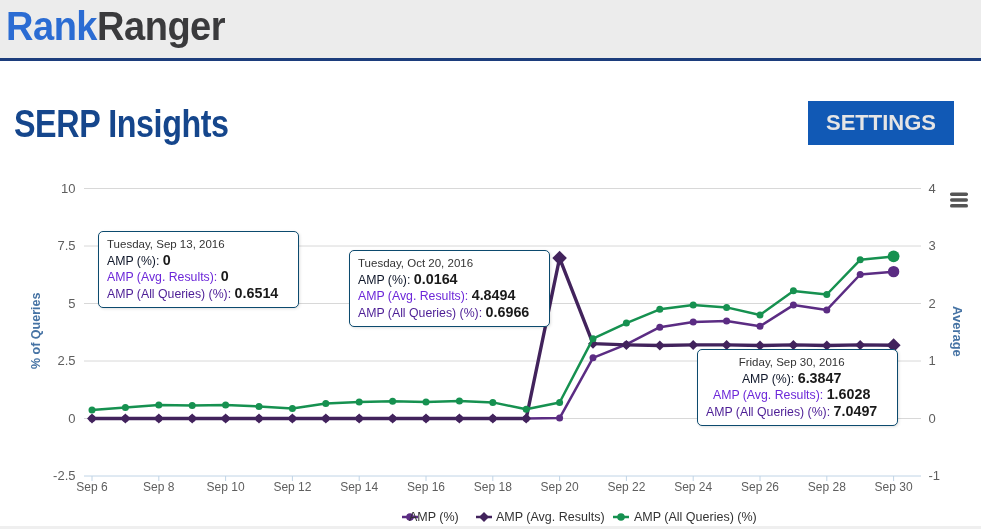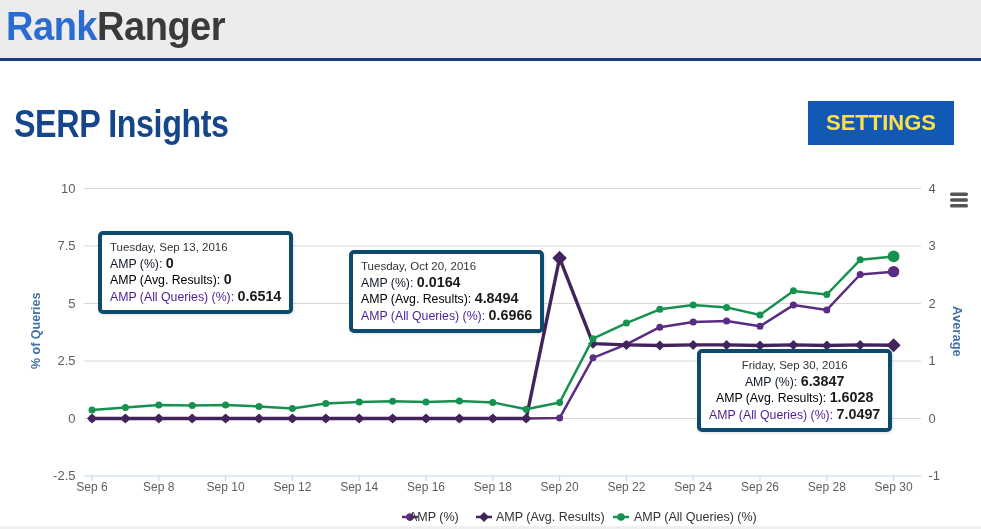--- a/index.html
+++ b/index.html
@@ -5,28 +5,28 @@
   html,body{margin:0;padding:0;}
   body{width:981px;height:529px;position:relative;overflow:hidden;background:#fff;
        font-family:"Liberation Sans", sans-serif;}
   .abs{position:absolute;}
   #header{left:0;top:0;width:981px;height:58px;background:#ececec;border-bottom:3px solid #1c3d7c;}
   #logo{left:6px;top:4px;font-size:40px;font-weight:bold;letter-spacing:-0.5px;
         transform:scaleX(0.95);transform-origin:0 0;}
   #logo .b{color:#2b6cd3;} #logo .d{color:#3a3a3c;}
   #h1{left:14px;top:103px;font-size:38px;font-weight:bold;color:#15468c;letter-spacing:-0.5px;
        transform:scaleX(0.85);transform-origin:0 0;}
-  #btn{left:808px;top:101px;width:146px;height:44px;background:#1159b5;color:#fde047;
+  #btn{left:808px;top:101px;width:146px;height:44px;background:#1159b5;color:#e5e5e5;
        font-size:22px;font-weight:bold;letter-spacing:0px;text-align:center;line-height:44px;}
-  .tip{background:#fff;border:4px solid #0c4a6e;border-radius:5px;padding:5px 8px 4px 8px;
+  .tip{background:#fff;border:1px solid #0c4a6e;border-radius:5px;padding:5px 20px 4px 8px;
        font-size:12.3px;color:#333;line-height:15.7px;white-space:nowrap;
        box-shadow:1px 1px 3px rgba(0,0,0,0.12);}
   .tip .ttl{font-size:11.5px;color:#333;}
   .tip b{font-size:14.3px;color:#1a1a1a;}
-  .lp{color:#0f172a;} .lp2{color:#000000;} .lg{color:#4c1d95;}
+  .lp{color:#0f172a;} .lp2{color:#6d28d9;} .lg{color:#4c1d95;}
   #tip1{left:98px;top:231px;}
   #tip2{left:349px;top:250px;}
   #tip3{left:697px;top:349px;text-align:center;}
   .leg{top:509px;height:18px;font-size:12.5px;color:#333;line-height:17px;}
   #footer{left:0;top:526px;width:981px;height:3px;background:#efefef;}
 </style>
 </head>
 <body>
 <div class="abs" id="header"></div>
 <div class="abs" id="logo"><span class="b">Rank</span><span class="d">Ranger</span></div>

